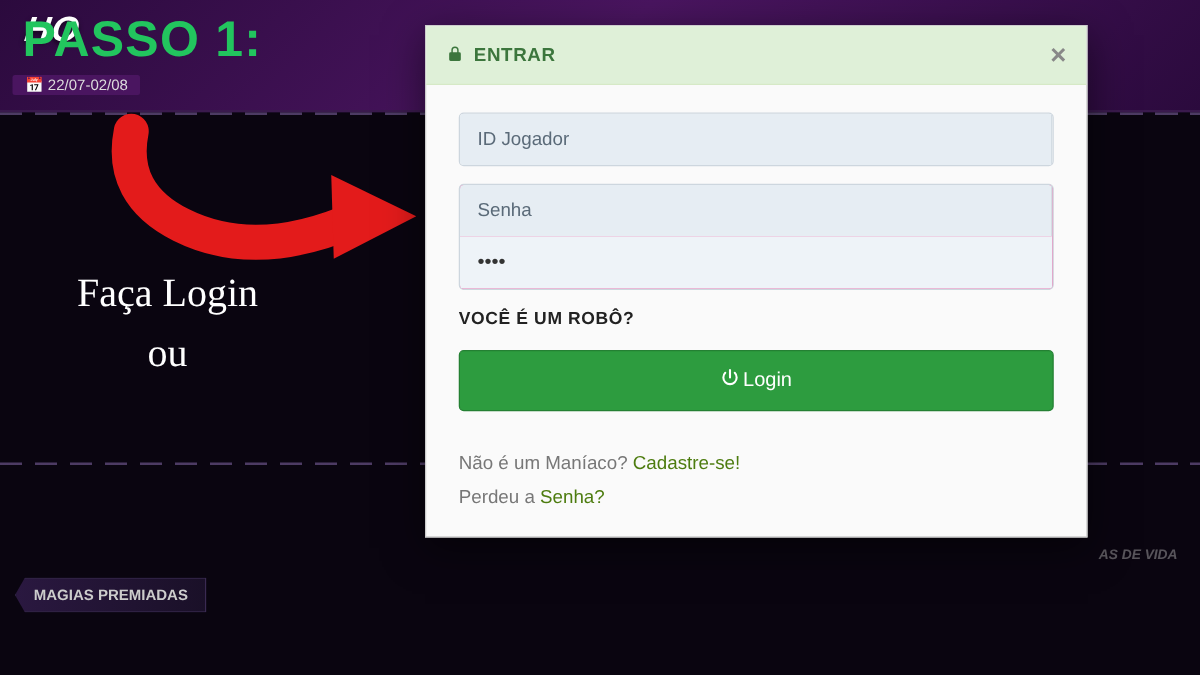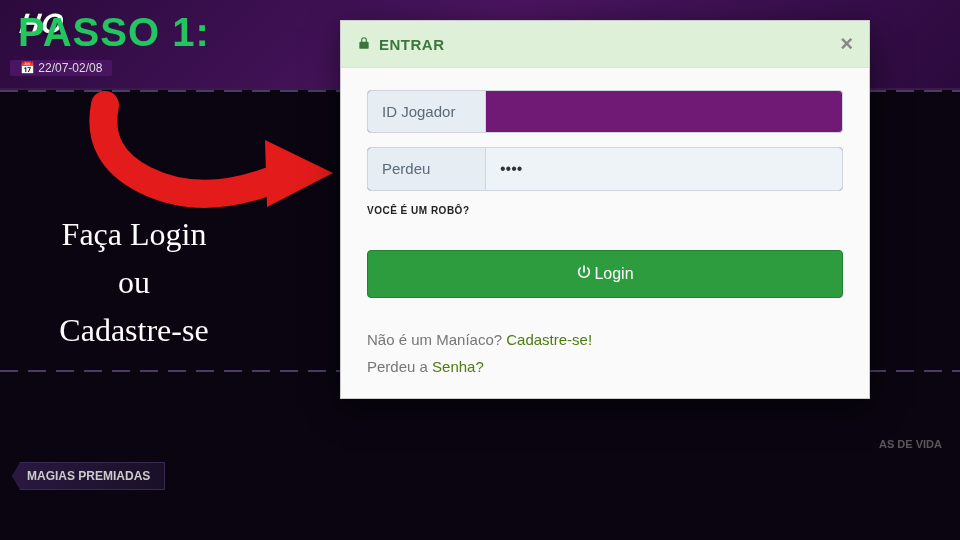--- a/index.html
+++ b/index.html
@@ -43,20 +43,21 @@
     color: #ccc; font-size: 12px; font-weight: 700;
     padding: 6px 14px;
     background: linear-gradient(90deg, #2a1840, #1a1028);
     border: 1px solid #3a2a52;
     clip-path: polygon(8px 0, 100% 0, 100% 100%, 8px 100%, 0 50%);
   }
   .bg-right-tag {
     position: absolute; bottom: 90px; right: 18px;
     color: #ccc; font-size: 11px; font-weight: 700;
     opacity: .4;
+    font-style: italic;
   }
   
   .tut-step {
     position: absolute; top: 10px; left: 18px;
     color: #22c55e; font-size: 40px; font-weight: 900;
     font-family: Arial, sans-serif;
     letter-spacing: 1px;
   }
   .tut-msg {
     position: absolute; top: 210px; left: 4px;
@@ -91,22 +92,23 @@
     letter-spacing: .5px;
   }
   .modal-header .close {
     margin-left: auto; color: #888; font-size: 22px;
     cursor: pointer; line-height: 1; font-weight: 700;
   }
   .modal-body { padding: 22px 26px 18px; }
   .input-row {
     display: flex; margin-bottom: 14px;
     border: 1px solid #cdd6de; border-radius: 4px;
-    background: #701a75;
+    background: #ec4899;
     overflow: hidden;
+    flex-direction: column;
   }
   .input-row .label {
     padding: 12px 14px;
     background: #e6edf3;
     color: #5a6a78; font-size: 15px;
     border-right: 1px solid #cdd6de;
     min-width: 118px;
   }
   .input-row input {
     flex: 1; border: none; background: #eef3f8;
@@ -114,22 +116,22 @@
     outline: none;
     font-family: inherit;
   }
   .check-row {
     display: flex; align-items: center; gap: 8px;
     margin: 14px 0 18px;
     color: #6a6a6a; font-size: 15px;
   }
   .check-row input { width: 16px; height: 16px; accent-color: #2b6cd4; }
   .robot {
-    color: #222; font-weight: 700; font-size: 10px;
-    letter-spacing: .5px; margin-bottom: 34px;
+    color: #222; font-weight: 700; font-size: 14px;
+    letter-spacing: .5px; margin-bottom: 18px;
   }
   .login-btn {
     width: 100%; padding: 13px;
     background: #2d9c3f; color: #fff;
     border: 1px solid #248033; border-radius: 4px;
     font-size: 16px; font-weight: 400;
     cursor: pointer;
     display: flex; align-items: center; justify-content: center; gap: 2px;
   }
   .links { margin-top: 28px; font-size: 15px; color: #777; line-height: 1.8; }
@@ -154,41 +156,40 @@
 <div class="tut-step">PASSO 1:</div>
 
 <svg class="arrow" viewBox="0 0 260 130">
   <path d="M 20 20 Q 10 70 60 95 Q 120 125 200 90" stroke="#e31b1b" stroke-width="28" fill="none" stroke-linecap="round"></path>
   <path d="M 180 55 L 248 88 L 182 122 Z" fill="#e31b1b"></path>
 </svg>
 
 <div class="tut-msg">
   <div>Faça Login</div>
   <div>ou</div>
-  <div>Cadastre-se</div>
 </div>
 
 <div class="modal">
   <div class="modal-header">
     <span class="lock">
       <svg width="14" height="14" viewBox="0 0 24 24" fill="#3c763d">
           <path d="M12 2a5 5 0 0 0-5 5v3H6a2 2 0 0 0-2 2v8a2 2 0 0 0 2 2h12a2 2 0 0 0 2-2v-8a2 2 0 0 0-2-2h-1V7a5 5 0 0 0-5-5zm-3 5a3 3 0 1 1 6 0v3H9V7z"></path>
         </svg>
     </span>
     <span class="title">ENTRAR</span>
     <span class="close">×</span>
   </div>
   <div class="modal-body">
 
     <div class="input-row">
       <div class="label">ID Jogador</div>
     </div>
 
     <div class="input-row">
-      <div class="label">Perdeu</div>
+      <div class="label">Senha</div>
       <input type="password" value="••••" style="">
     </div>
 
 
     <div class="robot">VOCÊ É UM ROBÔ?</div>
 
     <button class="login-btn">
       <span>
         <svg width="16" height="16" viewBox="0 0 24 24" fill="none" stroke="#fff" stroke-width="2.5" stroke-linecap="round">
             <path d="M12 3v9"></path>

